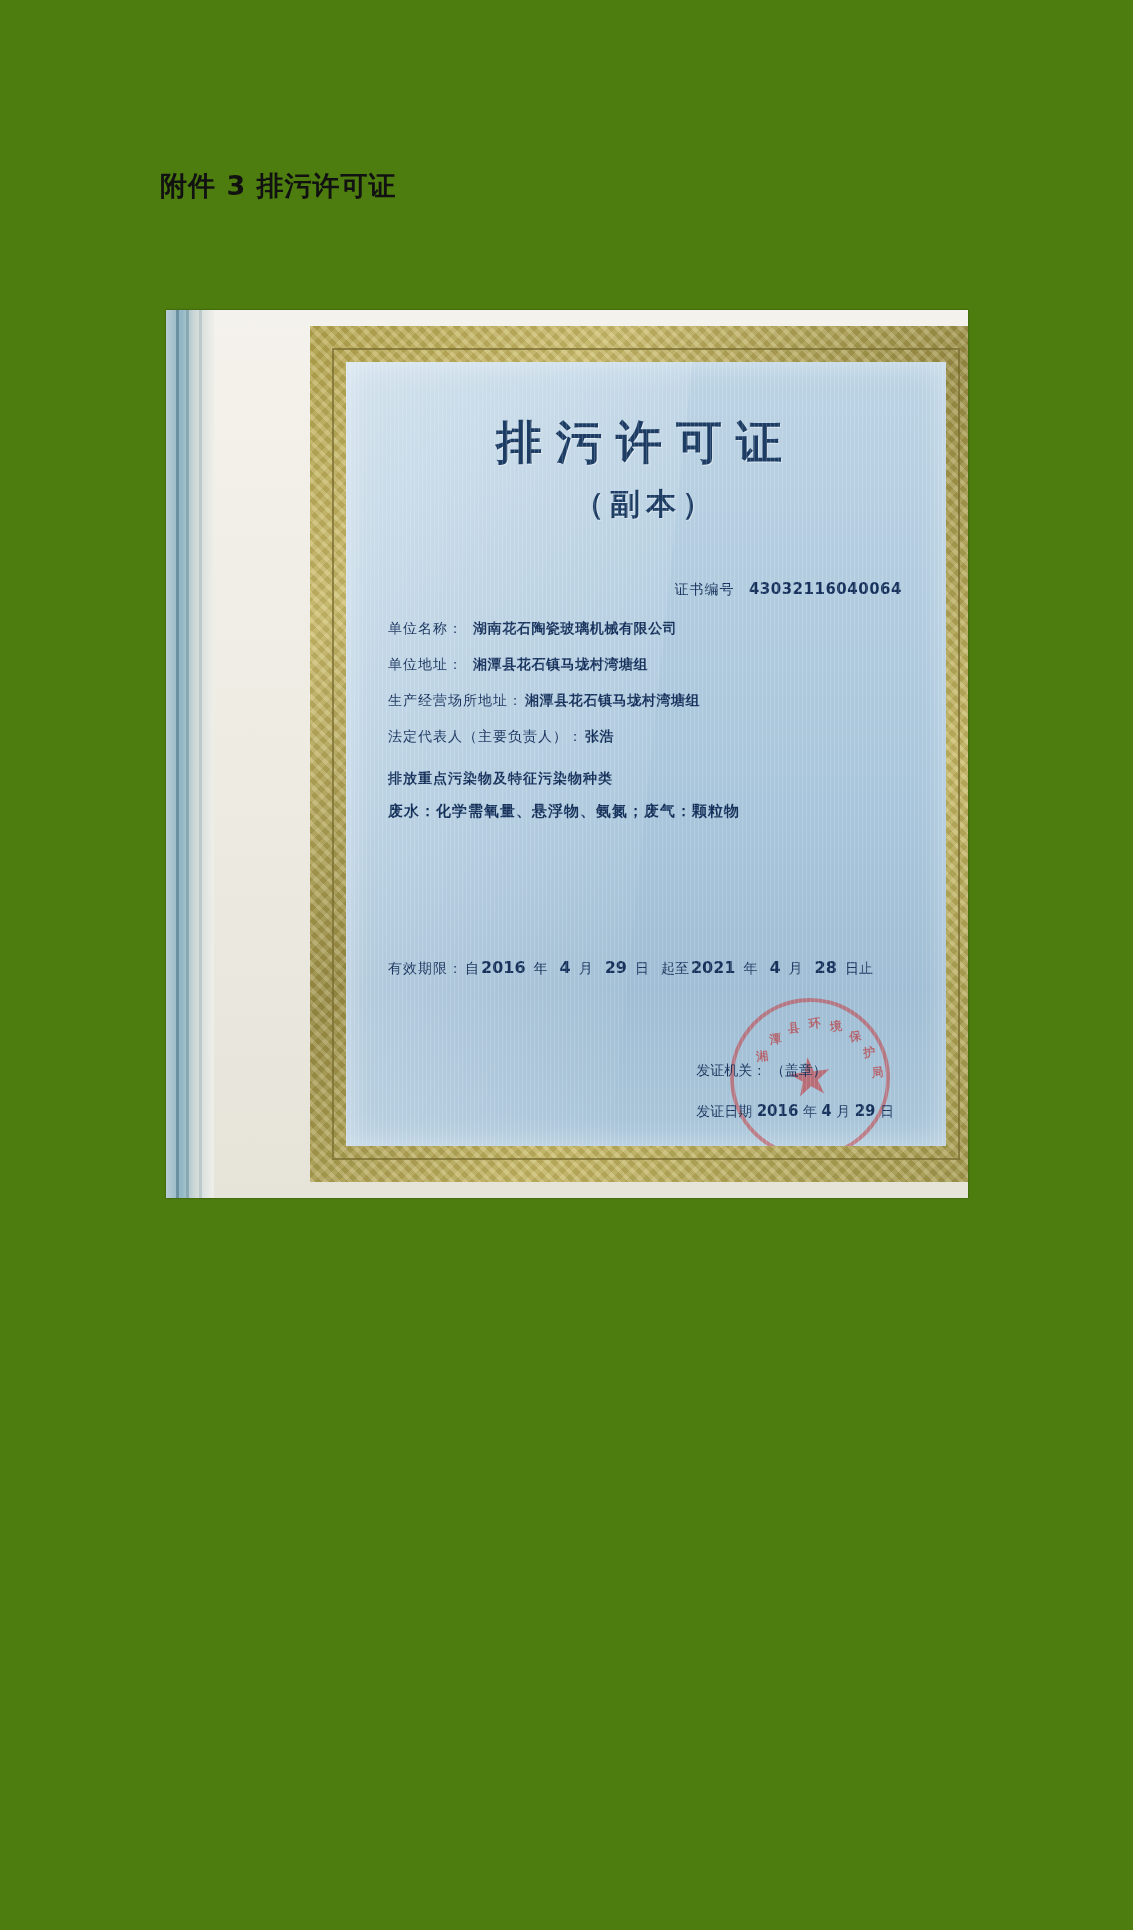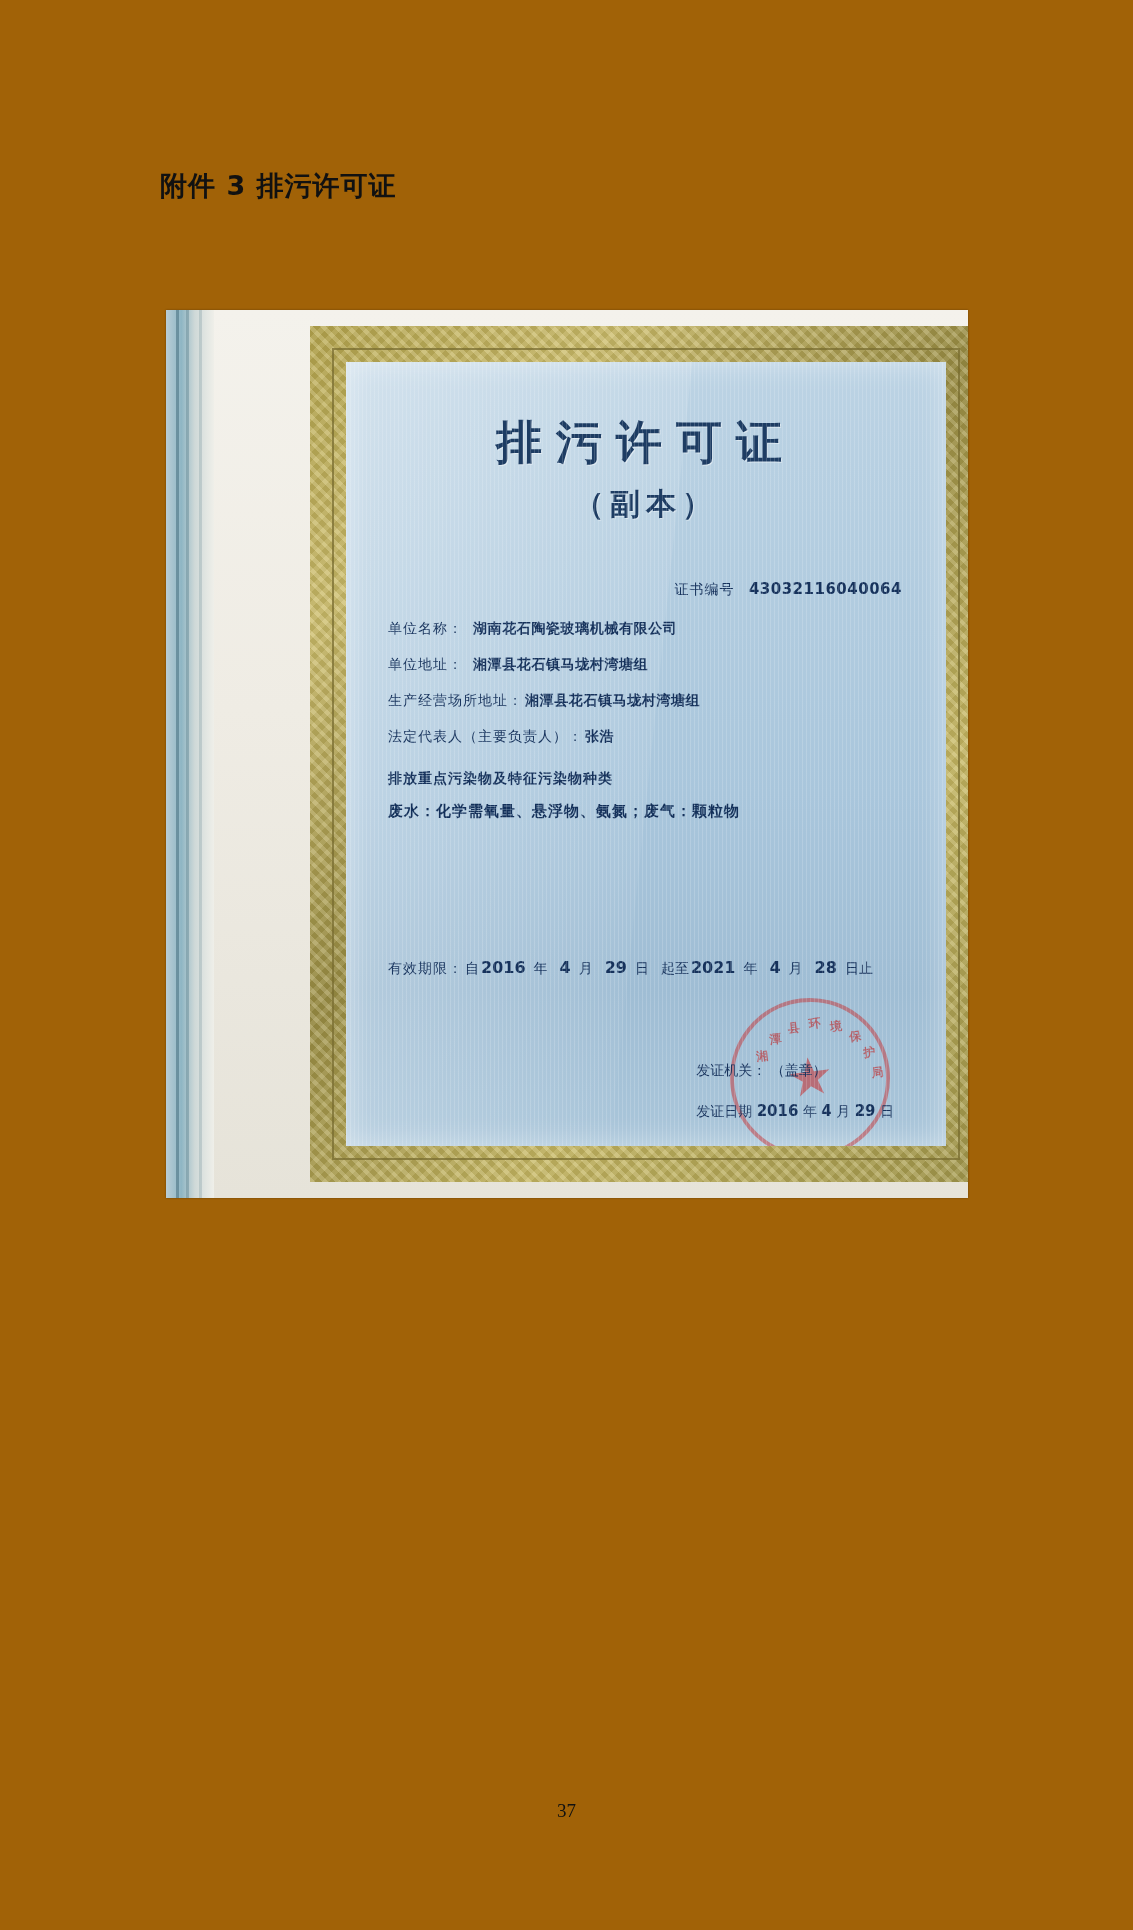--- a/index.html
+++ b/index.html
@@ -12,21 +12,21 @@
     height: 1930px;
     position: relative;
     font-family: "Liberation Serif", serif;
     color: #111;
     overflow: hidden;
   }
 
   .page {
     position: absolute;
     inset: 0;
-    background: #a16207;
+    background: #4d7c0f;
   }
 
   
   .doc-heading {
     position: absolute;
     left: 160px;
     top: 168px;
     font-family: "DejaVu Sans", sans-serif;
     font-weight: bold;
     font-size: 27px;
@@ -379,14 +379,13 @@
               <span class="num">29</span>
               <span>日</span>
             </div>
           </div>
 
         </div>
       </div>
     </div>
   </div>
 
-  <div class="page-number">37</div>
 </div>
 
 </body></html>

